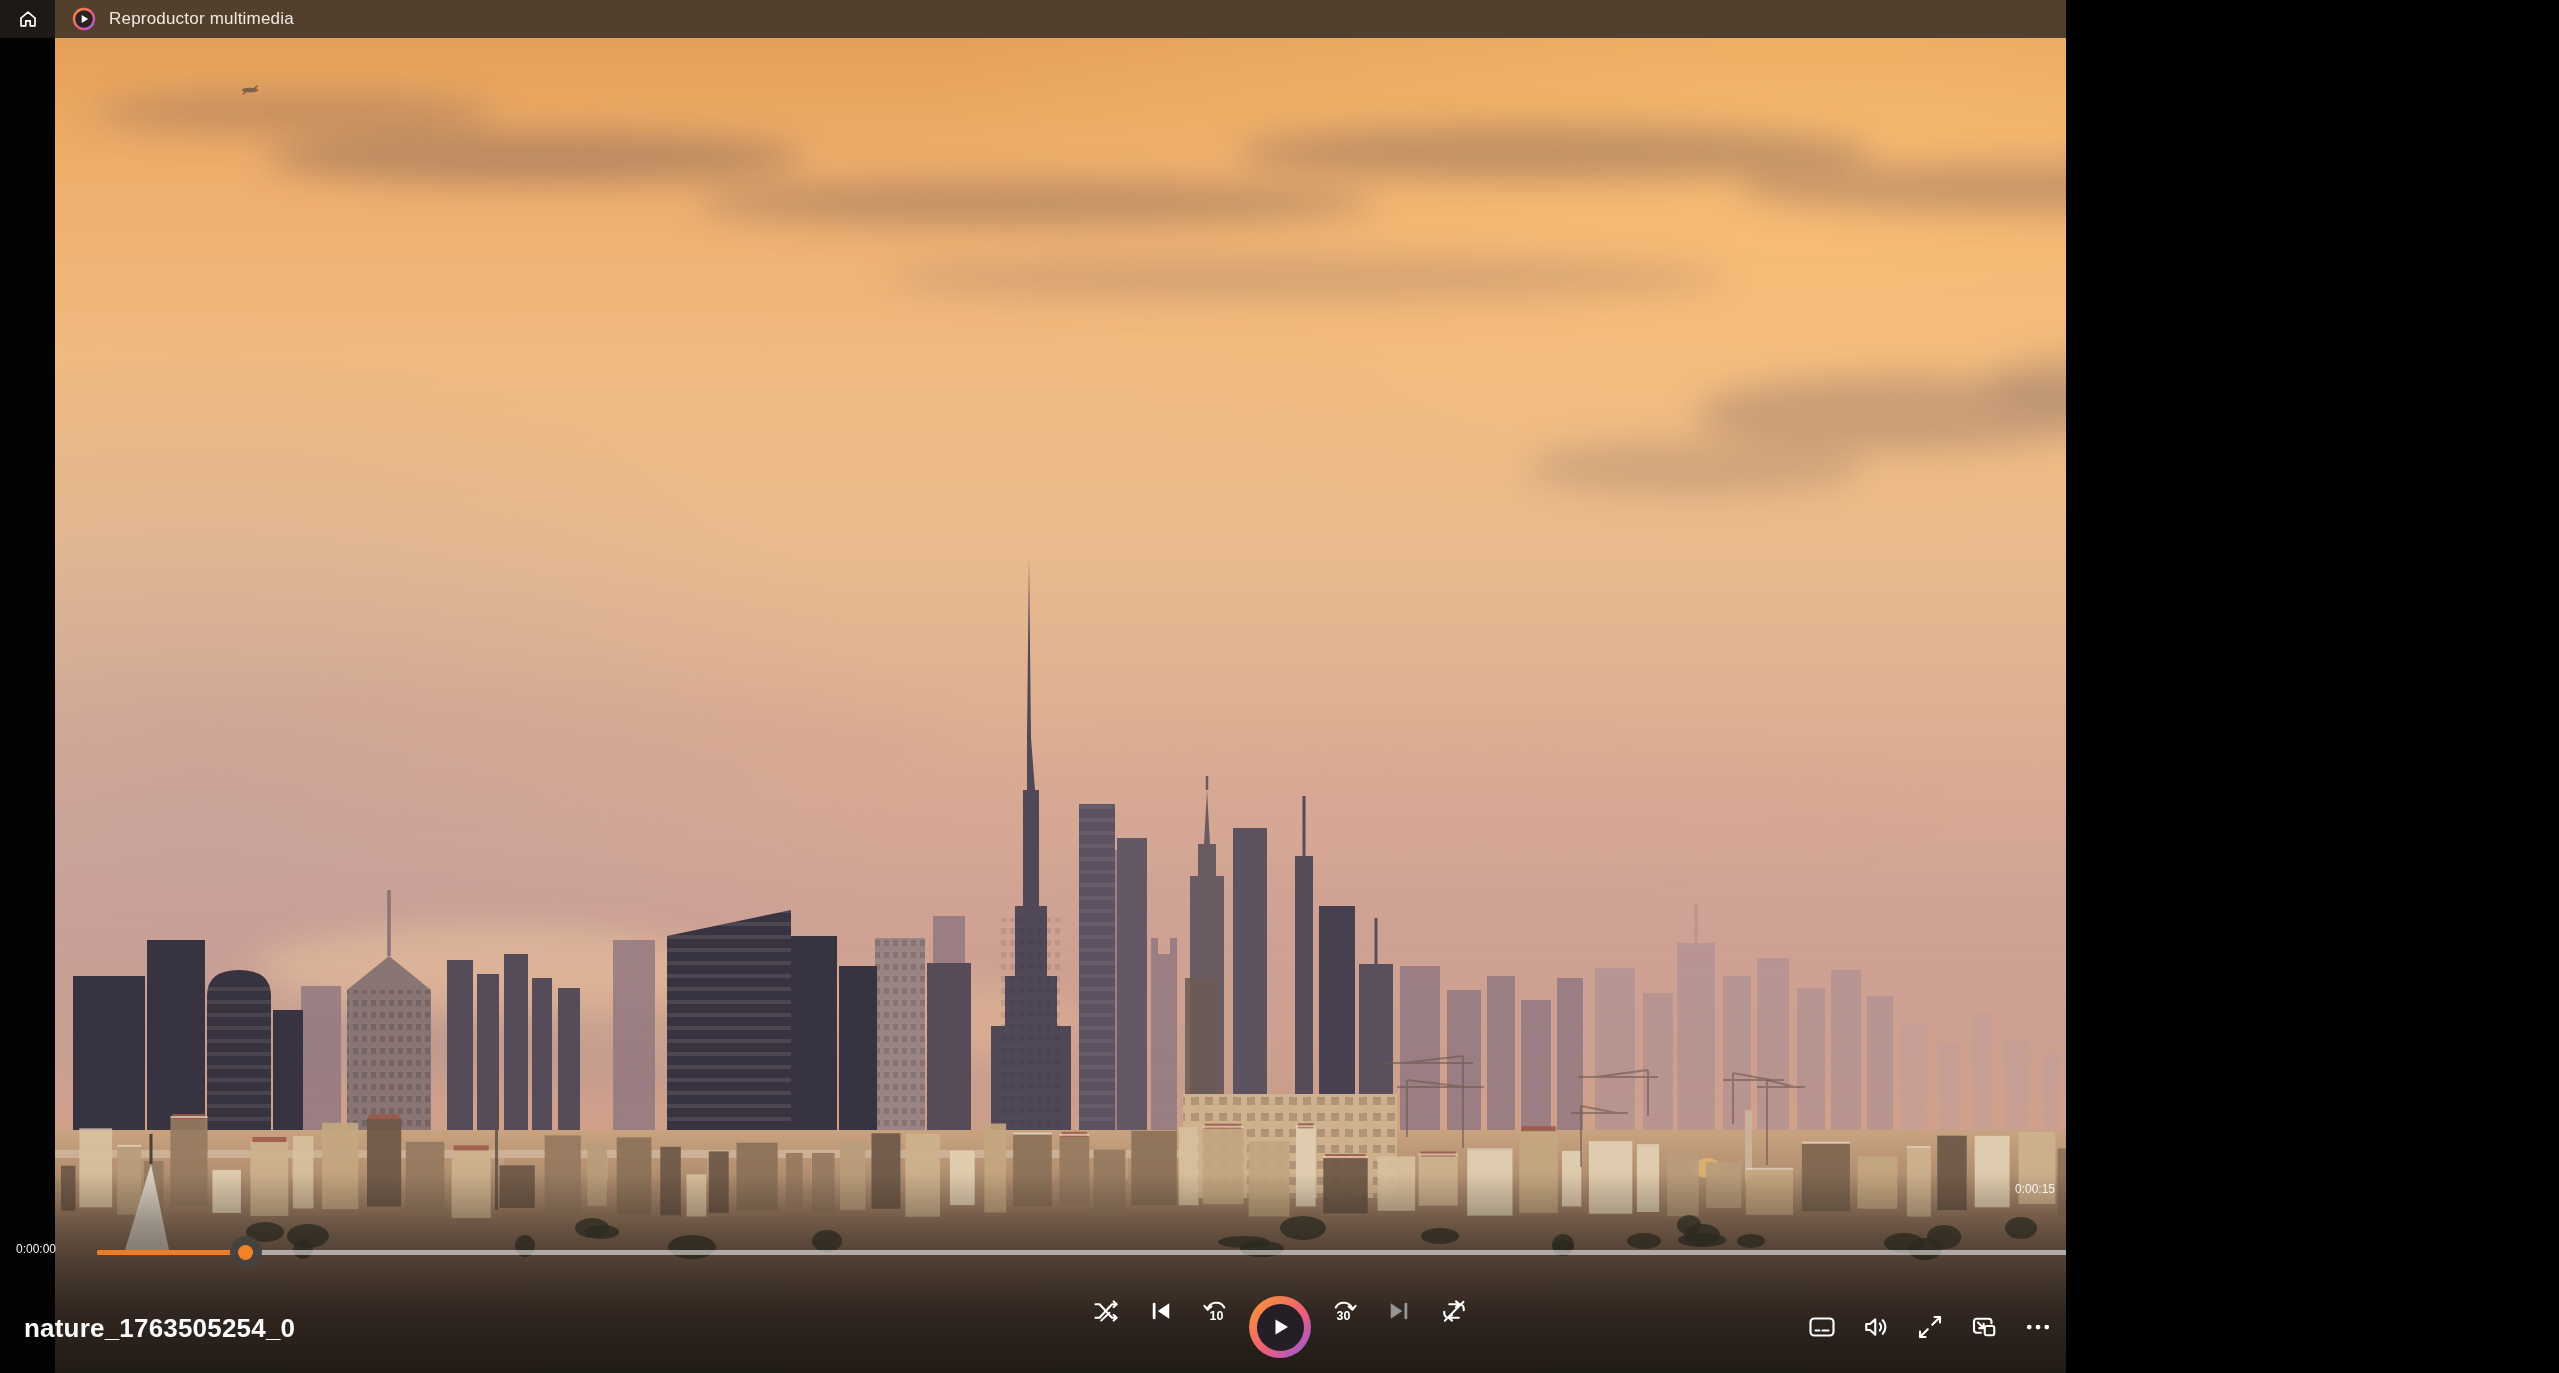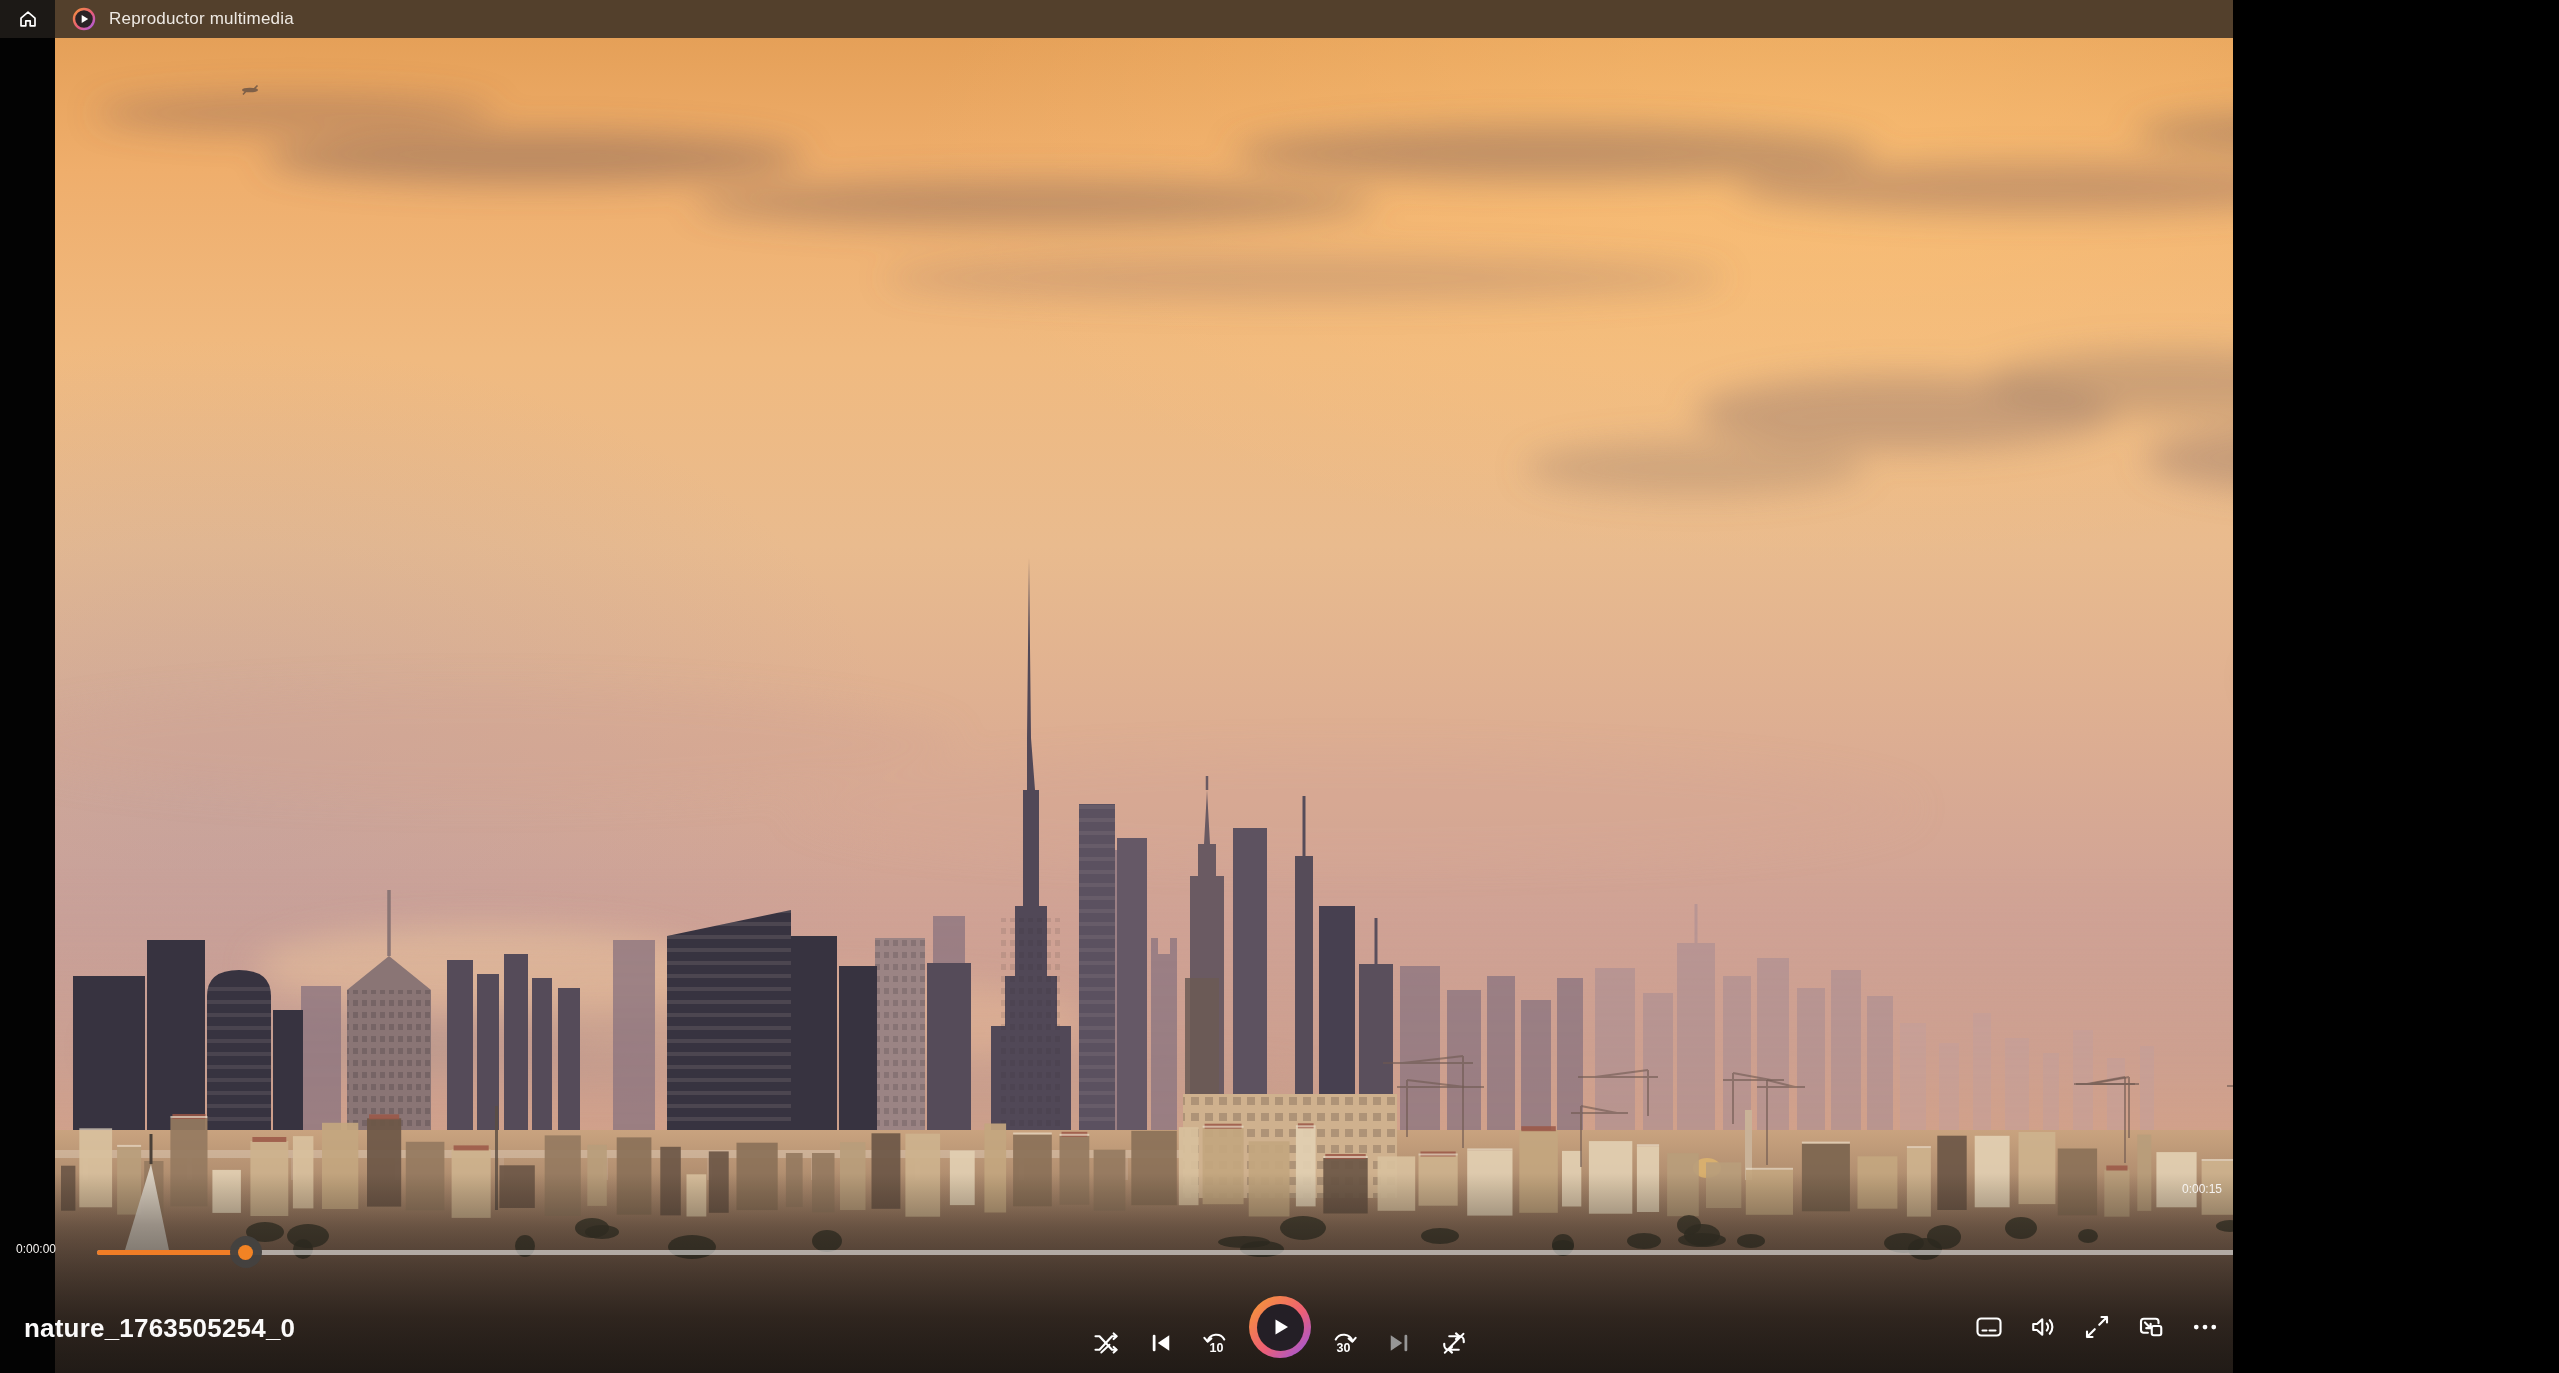--- a/index.html
+++ b/index.html
@@ -1,16 +1,16 @@
 <!DOCTYPE html>
 <html><head>
 <meta charset="utf-8">
 <style>
   html,body{margin:0;padding:0;background:#000;}
-  #root{position:relative;width:2233px;height:1373px;background:#030303;overflow:hidden;
+  #root{position:relative;width:2066px;height:1373px;background:#030303;overflow:hidden;
         font-family:"Liberation Sans",sans-serif;-webkit-font-smoothing:antialiased;}
   
   .titlebar{position:absolute;left:0;top:0;width:2559px;height:38px;background:#53402c;z-index:50;display:flex;align-items:center;}
   .home-btn{width:55px;height:38px;background:#1c1916;display:flex;align-items:center;justify-content:center;flex:0 0 auto;}
   .app-icon{margin-left:17px;width:24px;height:24px;flex:0 0 auto;}
   .tb-title{margin-left:13px;font-size:17px;color:#eee9e3;letter-spacing:.2px;}
   .caption{position:absolute;right:0;top:0;height:38px;display:flex;}
   .cap-btn{width:56px;height:38px;display:flex;align-items:center;justify-content:center;background:transparent;border:none;padding:0;}
   .cap-close{background:#15130f;}
   
@@ -27,21 +27,21 @@
   #t-cur{left:16px;top:1242px;}
   #t-tot{right:11px;top:1182px;}
   .track{position:absolute;left:97px;top:1250px;width:2365px;height:5px;border-radius:3px;background:rgba(255,255,255,.55);z-index:60;cursor:pointer;}
   .track-fill{position:absolute;left:0;top:0;height:5px;border-radius:3px;background:#f07d26;}
   .thumb{position:absolute;top:-14px;left:6.3%;width:32px;height:32px;border-radius:50%;background:rgba(68,66,64,.96);
          transform:translateX(-16px);display:flex;align-items:center;justify-content:center;cursor:pointer;}
   .thumb::after{content:"";width:15px;height:15px;border-radius:50%;background:#f28324;}
   
   .filename{position:absolute;left:24px;top:1313px;font-size:26px;font-weight:700;color:#fbfafa;z-index:60;letter-spacing:.2px;}
   .transport{position:absolute;left:1280px;top:1296px;transform:translateX(-50%);display:flex;align-items:center;gap:11px;z-index:60;}
-  .tbtn{width:44px;height:62px;display:flex;align-items:flex-end;justify-content:center;background:none;border:none;padding:0;cursor:pointer;}
+  .tbtn{width:44px;height:62px;display:flex;align-items:flex-start;justify-content:center;background:none;border:none;padding:0;cursor:pointer;}
   .play{width:62px;height:62px;border-radius:50%;background:linear-gradient(135deg,#f5923c 10%,#ee5f74 55%,#a257d4 92%);
         display:flex;align-items:center;justify-content:center;border:none;padding:0;cursor:pointer;flex:0 0 auto;}
   .play-inner{width:47px;height:47px;border-radius:50%;background:#241f26;display:flex;align-items:center;justify-content:center;}
   .rightctl{position:absolute;right:6px;top:1305px;display:flex;align-items:center;gap:10px;z-index:60;}
   .rbtn{width:44px;height:44px;display:flex;align-items:center;justify-content:center;background:none;border:none;padding:0;cursor:pointer;}
   .ic{stroke:#fff;fill:none;stroke-width:1.7;stroke-linecap:round;stroke-linejoin:round;}
   .ic-num{fill:#fff;font-family:"Liberation Sans",sans-serif;font-size:10px;font-weight:700;}
 </style>
 </head>
 <body>

